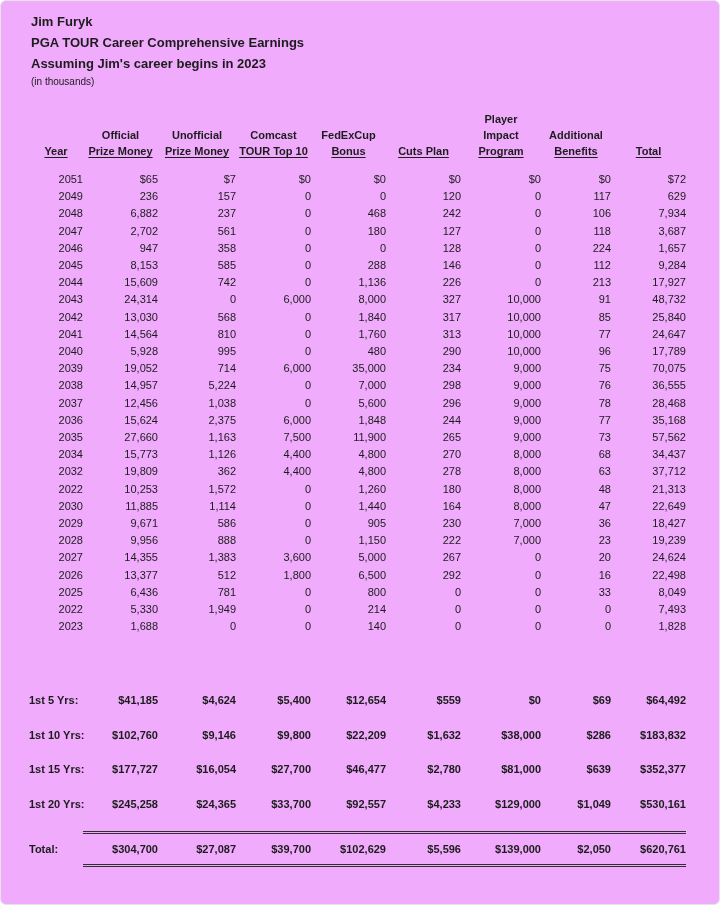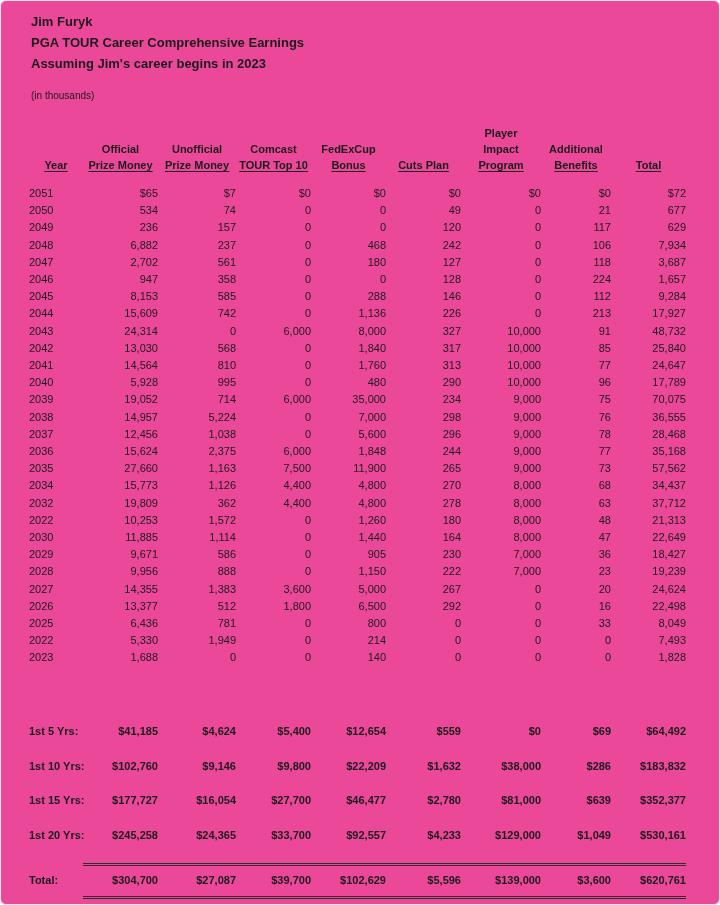--- a/index.html
+++ b/index.html
@@ -4,28 +4,28 @@
 <style>
   html, body { margin: 0; padding: 0; background: #ffffff; }
   body {
     width: 720px; height: 905px; position: relative;
     font-family: "Liberation Sans", sans-serif;
     color: #1c1c1c;
     -webkit-font-smoothing: antialiased;
   }
   .page {
     position: absolute; inset: 0;
-    background: #ec4899;
+    background: #f0abfc;
     border: 1px solid #e4e4e4;
     border-radius: 6px;
     overflow: hidden;
   }
   .title-block { margin: 10px 0 0 30px; }
   .title-line { font-size: 13px; font-weight: bold; line-height: 21px; white-space: nowrap; }
-  .subtitle   { font-size: 10px; font-weight: normal; line-height: 14px; margin-top: 15px; }
+  .subtitle   { font-size: 10px; font-weight: normal; line-height: 14px; margin-top: 1px; }
 
   table.earnings {
     border-collapse: collapse;
     table-layout: fixed;
     margin: 18px 0 0 28px;
     width: 657px;
     font-size: 11px;
   }
   col.c-year  { width: 54px; }
   col.c-opm   { width: 75px; }
@@ -52,21 +52,21 @@
 
   tr.spacer-hdr td   { height: 12px; padding: 0; border: none; }
   tr.spacer-sum td   { height: 48px; padding: 0; border: none; }
   tr.spacer-total td { height: 10px; padding: 0; border: none; }
 
   td.cell {
     padding: 0; white-space: nowrap;
     height: 17.2px; line-height: 17.2px;
     text-align: right;
   }
-  td.year-cell { text-align: left; }
+  td.year-cell { text-align: right; }
 
   tr.summary-row td.cell { height: 34.5px; font-weight: bold; }
   tr.summary-row td.label-cell { text-align: left; overflow: visible; }
 
   tr.total-row td.cell { height: 30px; font-weight: bold; }
   tr.total-row td.label-cell { text-align: left; border: none; margin-left: 32px; }
   tr.total-row td.total-val {
     border-top: 3px double #2f2f2f;
     border-bottom: 3px double #2f2f2f;
   }
@@ -150,31 +150,20 @@
           <td class="cell num-cell">$65</td>
           <td class="cell num-cell">$7</td>
           <td class="cell num-cell">$0</td>
           <td class="cell num-cell">$0</td>
           <td class="cell num-cell">$0</td>
           <td class="cell num-cell">$0</td>
           <td class="cell num-cell">$0</td>
           <td class="cell num-cell">$72</td>
         </tr>
         <tr>
-          <td class="cell year-cell">2050</td>
-          <td class="cell num-cell">534</td>
-          <td class="cell num-cell">74</td>
-          <td class="cell num-cell">0</td>
-          <td class="cell num-cell">0</td>
-          <td class="cell num-cell">49</td>
-          <td class="cell num-cell">0</td>
-          <td class="cell num-cell">21</td>
-          <td class="cell num-cell">677</td>
-        </tr>
-        <tr>
           <td class="cell year-cell">2049</td>
           <td class="cell num-cell">236</td>
           <td class="cell num-cell">157</td>
           <td class="cell num-cell">0</td>
           <td class="cell num-cell">0</td>
           <td class="cell num-cell">120</td>
           <td class="cell num-cell">0</td>
           <td class="cell num-cell">117</td>
           <td class="cell num-cell">629</td>
         </tr>
@@ -506,19 +495,19 @@
           <td colspan="9"></td>
         </tr>
         <tr class="total-row">
           <td class="cell label-cell">Total:</td>
           <td class="cell num-cell total-val">$304,700</td>
           <td class="cell num-cell total-val">$27,087</td>
           <td class="cell num-cell total-val">$39,700</td>
           <td class="cell num-cell total-val">$102,629</td>
           <td class="cell num-cell total-val">$5,596</td>
           <td class="cell num-cell total-val">$139,000</td>
-          <td class="cell num-cell total-val">$3,600</td>
+          <td class="cell num-cell total-val">$2,050</td>
           <td class="cell num-cell total-val">$620,761</td>
         </tr>
       </tbody>
   </table>
 
 </div>
 
 </body></html>

